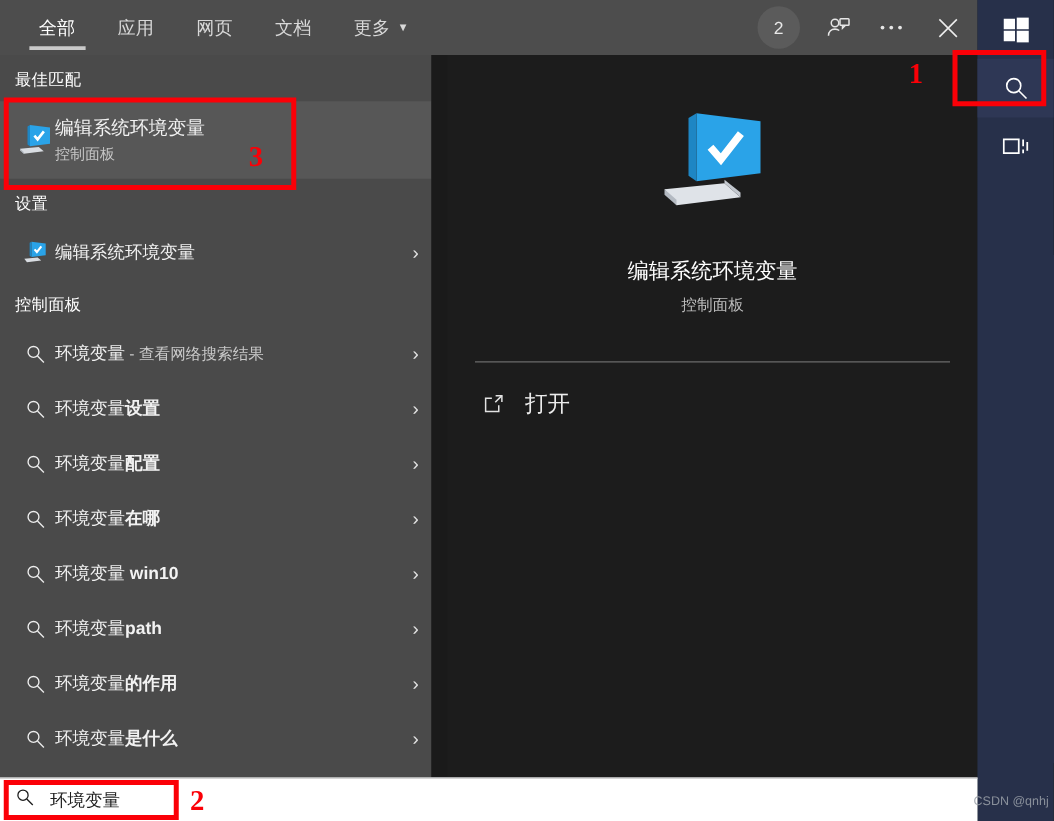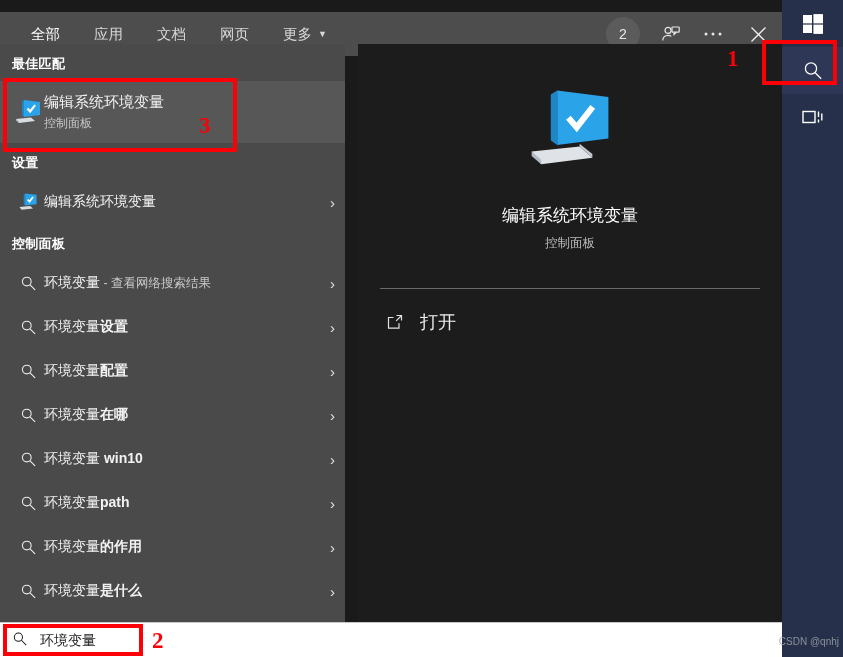--- a/index.html
+++ b/index.html
@@ -13,38 +13,38 @@
 
   
   .desktop{position:absolute;inset:0;background:#20283a;}
   .desktop-grad{position:absolute;inset:0;
     background:linear-gradient(160deg,#27304a 0%,#1d2639 40%,#1b2230 70%,#222c2e 100%);}
 
   
   .flyout{position:absolute;left:0;top:0;width:782px;height:622px;background:#1a1a1a;}
 
   
-  .hdr{position:absolute;left:0;top:12px;width:782px;height:44px;background:#4d4d4d;}
+  .hdr{position:absolute;left:0;top:0;width:782px;height:44px;background:#4d4d4d;}
   .tabs{position:absolute;left:0;top:0;height:44px;display:flex;align-items:center;padding-left:14px;}
   .tab{position:relative;color:#d8d8d8;font-size:14.5px;padding:0 17px;height:44px;
        display:flex;align-items:center;cursor:default;white-space:nowrap;}
   .tab.active{color:#ffffff;}
   .tab.active::after{content:"";position:absolute;left:50%;transform:translateX(-50%);
        bottom:4px;width:45px;height:3px;background:#c9c9c9;}
   .tab .caret{margin-left:6px;font-size:9px;line-height:1;color:#d8d8d8;}
 
   .hdr-right{position:absolute;right:0;top:0;height:44px;display:flex;align-items:center;}
   .badge2{width:34px;height:34px;border-radius:50%;background:#5b5b5b;color:#e8e8e8;
           font-size:14px;display:flex;align-items:center;justify-content:center;margin-right:10px;}
   .hicon{width:42px;height:44px;display:flex;align-items:center;justify-content:center;color:#e6e6e6;}
   .hicon svg{display:block;}
 
   
   .leftcol{position:absolute;left:0;top:44px;width:345px;height:578px;background:#4a4a4a;overflow:hidden;}
-  .sect-title{color:#ffffff;font-size:13px;font-weight:bold;padding:11px 0 8px 12px;letter-spacing:.3px;}
+  .sect-title{color:#ffffff;font-size:13px;font-weight:normal;padding:11px 0 8px 12px;letter-spacing:.3px;}
   .row{position:relative;display:flex;align-items:center;height:44px;padding:0 10px 0 12px;cursor:default;}
   .row.best{height:62px;background:#575757;}
   .row .ico{width:32px;min-width:32px;display:flex;align-items:center;justify-content:center;}
   .row .txt{flex:1;min-width:0;color:#f2f2f2;font-size:14px;white-space:nowrap;overflow:hidden;}
   .row .sub{color:#c6c6c6;font-size:12px;margin-top:3px;}
   .row .chev{color:#e2e2e2;font-size:15px;padding-left:6px;}
   .best .txt{font-size:15px;}
   .ws-q{font-weight:normal;}
   .ws-b{font-weight:bold;}
   .ws-tail{color:#c9c9c9;font-size:12.5px;}
@@ -89,24 +89,24 @@
 
     <div class="hdr">
       <div class="tabs">
         <div class="tab active">
           <span>全部</span>
         </div>
         <div class="tab">
           <span>应用</span>
         </div>
         <div class="tab">
+          <span>网页</span>
+        </div>
+        <div class="tab">
           <span>文档</span>
-        </div>
-        <div class="tab">
-          <span>网页</span>
         </div>
         <div class="tab">
           <span>更多</span>
           <span class="caret">▼</span>
         </div>
       </div>
 
       <div class="hdr-right">
         <div class="badge2">2</div>
         <div class="hicon">

